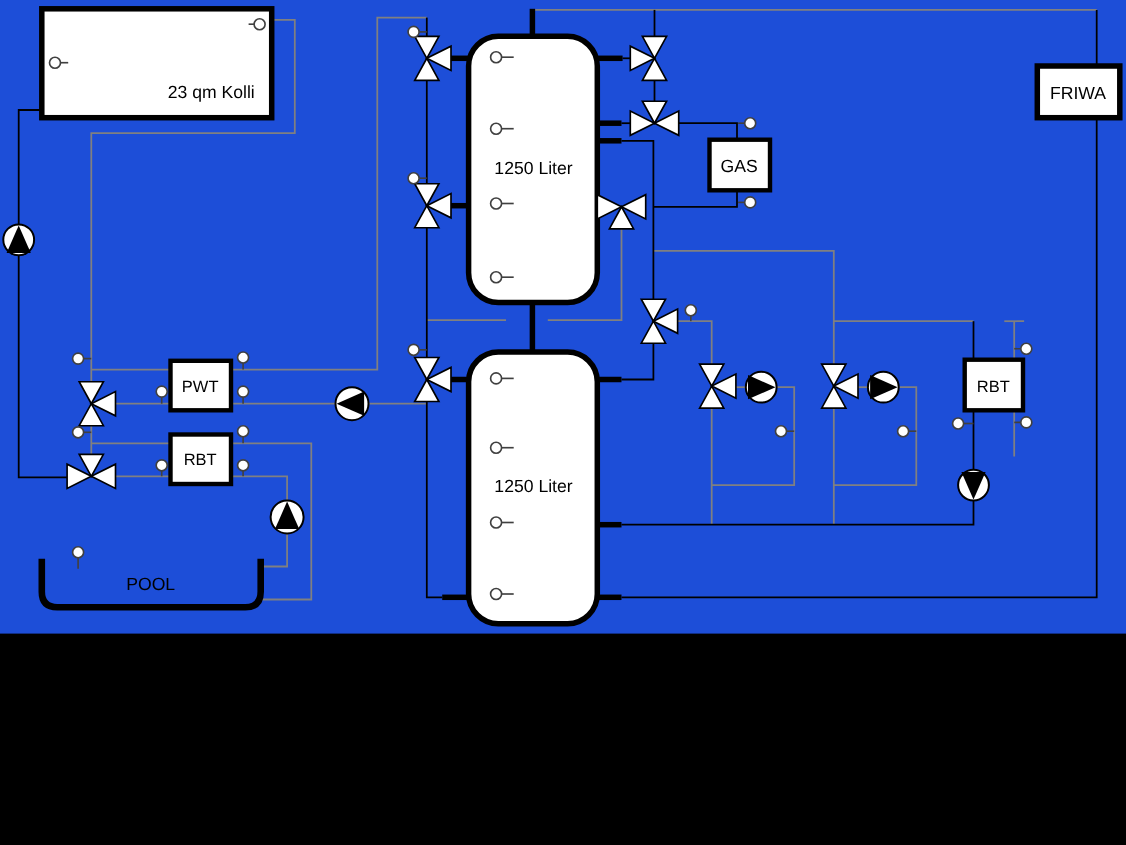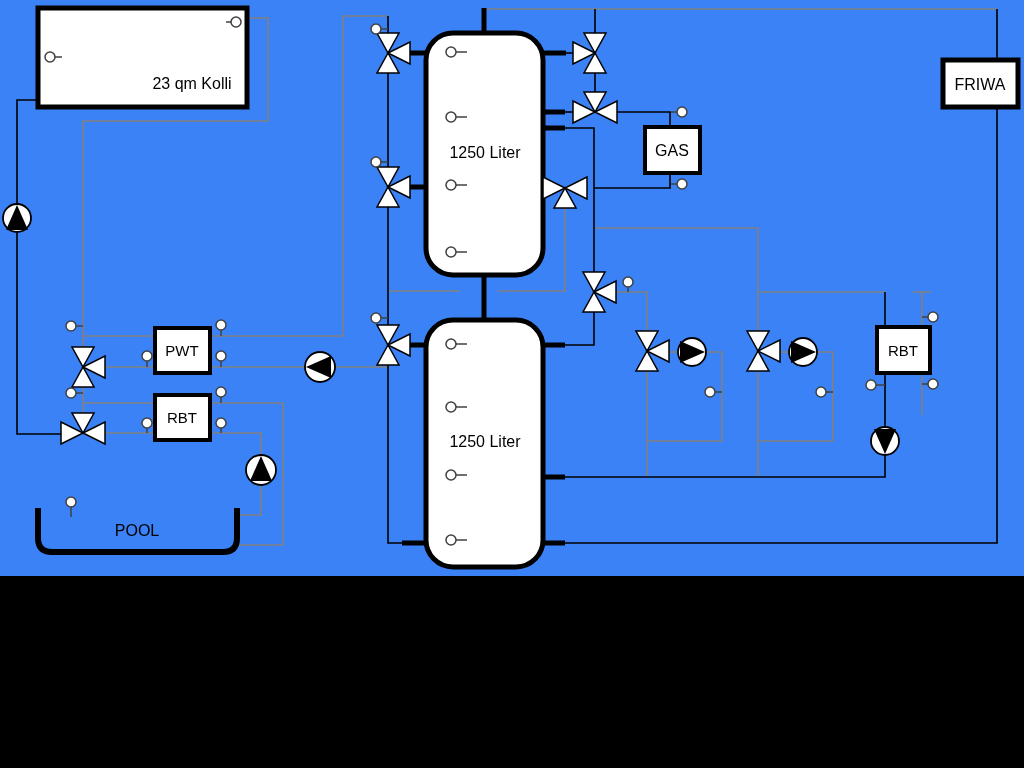--- a/index.html
+++ b/index.html
@@ -1,16 +1,16 @@
 <!DOCTYPE html>
 <html><head>
 <meta charset="utf-8">
 <style>
   html,body{margin:0;padding:0;background:#ffffff;}
-  .stage{position:relative;width:1024px;height:768px;background:#3b82f6;overflow:hidden;}
+  .stage{position:relative;width:1024px;height:768px;background:#1d4ed8;overflow:hidden;}
   svg{display:block;}
   text{font-family:"Liberation Sans","DejaVu Sans",sans-serif;fill:#000000;}
   .lbl{font-size:16px;}
   .lbl-sm{font-size:15px;}
   .pipe-g{stroke:#808080;stroke-width:1.6;fill:none;}
   .pipe-b{stroke:#000000;stroke-width:1.6;fill:none;}
   .pipe-t{stroke:#000000;stroke-width:5;fill:none;}
   .box{fill:#ffffff;stroke:#000000;stroke-width:5;}
   .box-sm{fill:#ffffff;stroke:#000000;stroke-width:4;}
   .valve{fill:#ffffff;stroke:#000000;stroke-width:1.5;stroke-linejoin:miter;}

